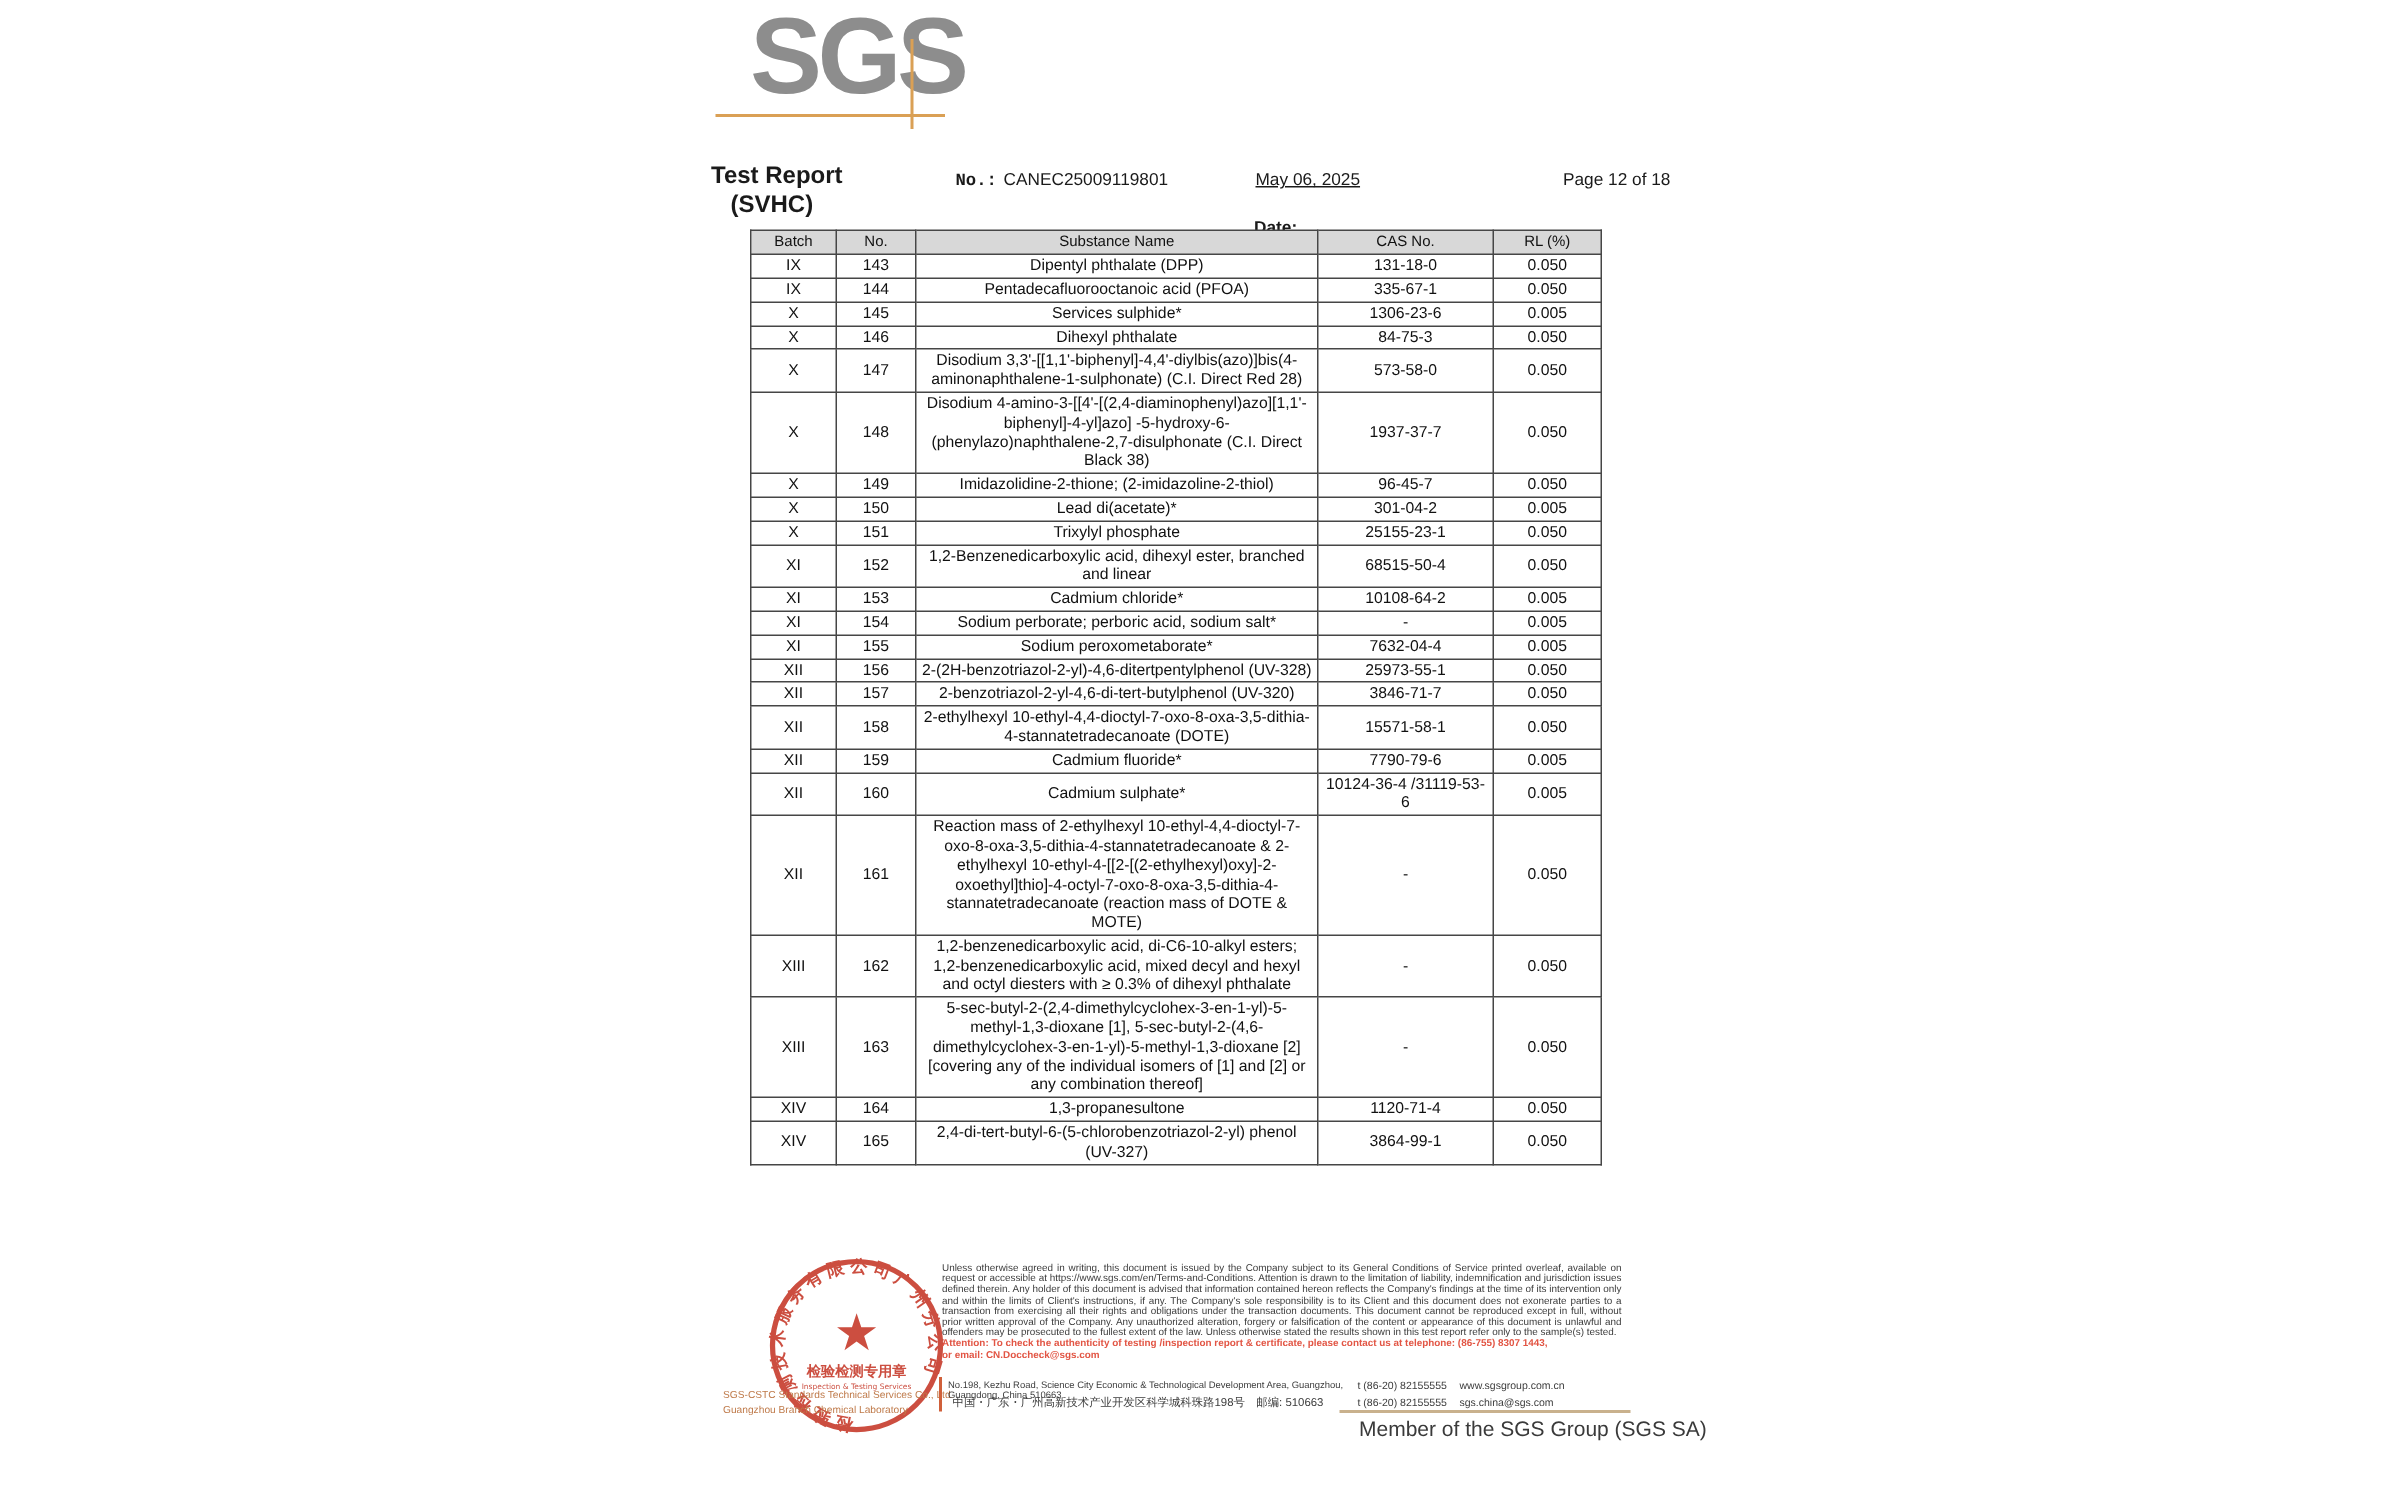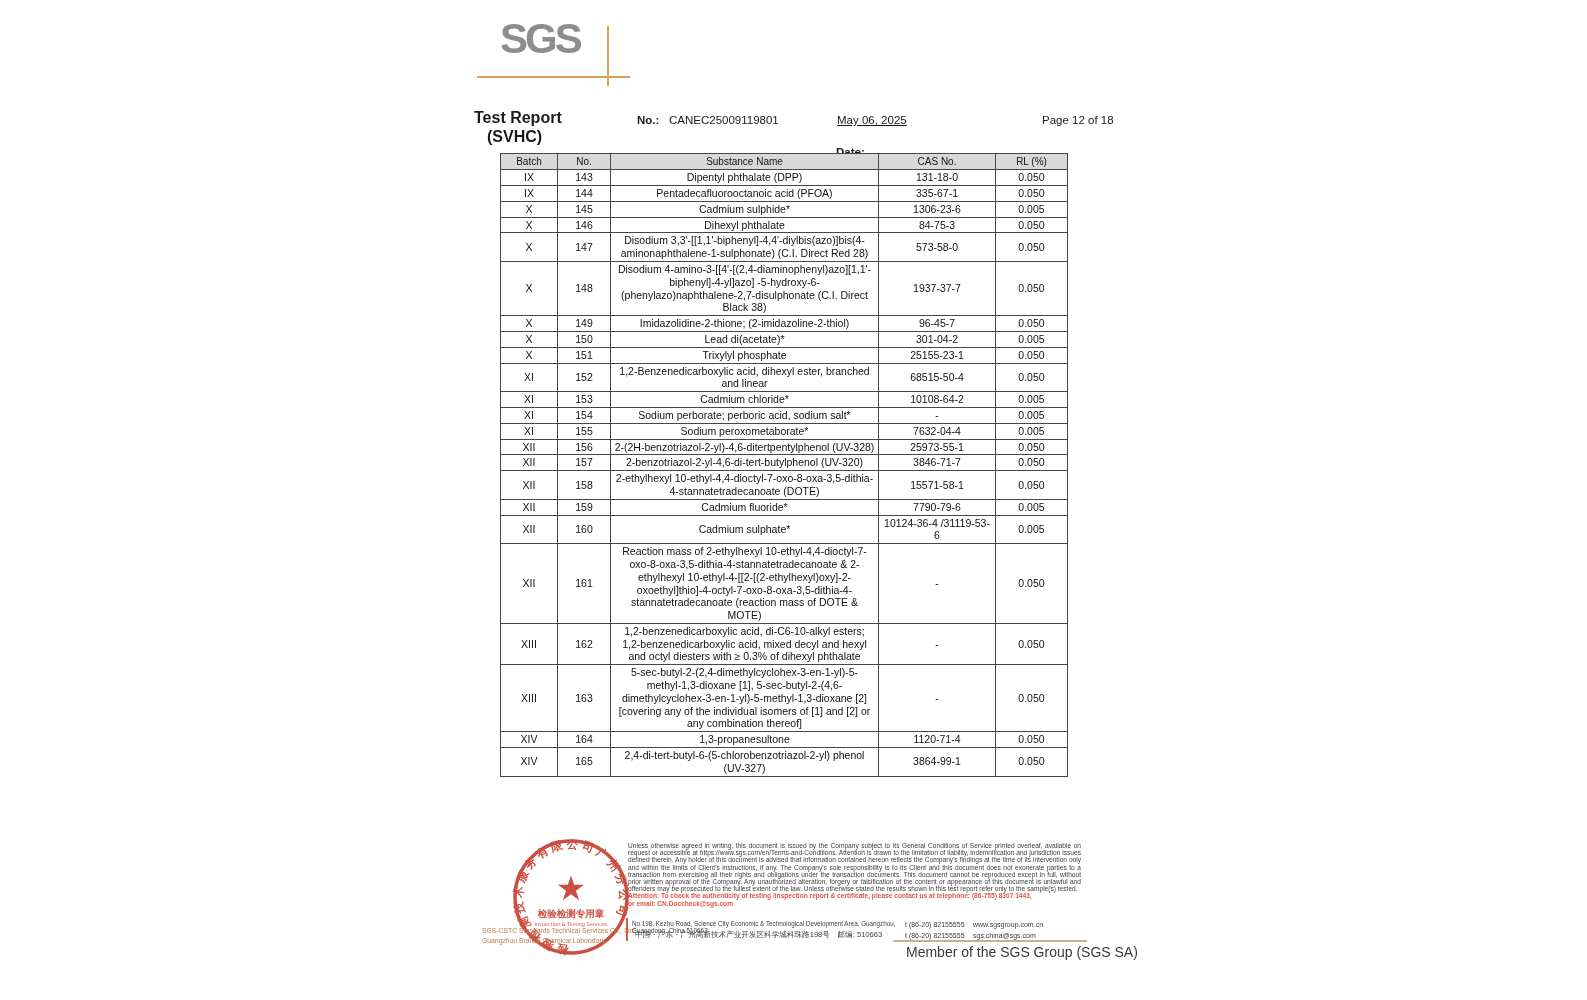--- a/index.html
+++ b/index.html
@@ -1,30 +1,30 @@
 <!DOCTYPE html>
 <html><head>
 <meta charset="utf-8">
 <style>
   html,body{margin:0;padding:0;background:#ffffff;}
   .page{position:relative;width:1587px;height:1000px;background:#ffffff;overflow:hidden;
         font-family:"Liberation Sans","DejaVu Sans",sans-serif;color:#1a1a1a;}
 
   
-  .logo-text{position:absolute;left:500px;top:18px;font-size:42px;font-weight:900;
+  .logo-text{position:absolute;left:500px;top:2px;font-size:72px;font-weight:900;
              color:#8d8d8d;letter-spacing:-3px;line-height:1;}
   .logo-hline{position:absolute;left:477px;top:76px;width:153px;height:2px;background:#daa055;}
   .logo-vline{position:absolute;left:607px;top:26px;width:2px;height:60px;background:#daa055;}
 
   
   .title1{position:absolute;left:474px;top:109px;font-size:16px;font-weight:bold;}
   .title2{position:absolute;left:487px;top:128px;font-size:16px;font-weight:bold;}
   .hlabel{font-weight:bold;font-size:11.5px;}
   .hval{font-size:11.5px;}
-  .no-label{position:absolute;left:637px;top:114px;}
+  .no-label{position:absolute;left:637px;top:114px;font-family:Liberation Mono, monospace;}
   .no-value{position:absolute;left:669px;top:114px;}
   .date-label{position:absolute;left:836px;top:114px;margin-top:32px;}
   .date-value{position:absolute;left:837px;top:114px;text-decoration:underline;}
   .page-num{position:absolute;left:1015px;top:114px;padding-left:27px;}
 
   
   .subst-table{position:absolute;left:500px;top:153px;width:567px;border-collapse:collapse;
                font-size:10.5px;line-height:1.22;color:#111;table-layout:fixed;}
   .subst-table th,.subst-table td{border:1px solid #464646;text-align:center;
                padding:1px 3px;vertical-align:middle;overflow-wrap:break-word;}
@@ -92,21 +92,21 @@
         <tr>
           <td>IX</td>
           <td>144</td>
           <td>Pentadecafluorooctanoic acid (PFOA)</td>
           <td>335-67-1</td>
           <td>0.050</td>
         </tr>
         <tr>
           <td>X</td>
           <td>145</td>
-          <td>Cadmium sulphide*</td>
+          <td>Services sulphide*</td>
           <td>1306-23-6</td>
           <td>0.005</td>
         </tr>
         <tr>
           <td>X</td>
           <td>146</td>
           <td>Dihexyl phthalate</td>
           <td>84-75-3</td>
           <td>0.050</td>
         </tr>

